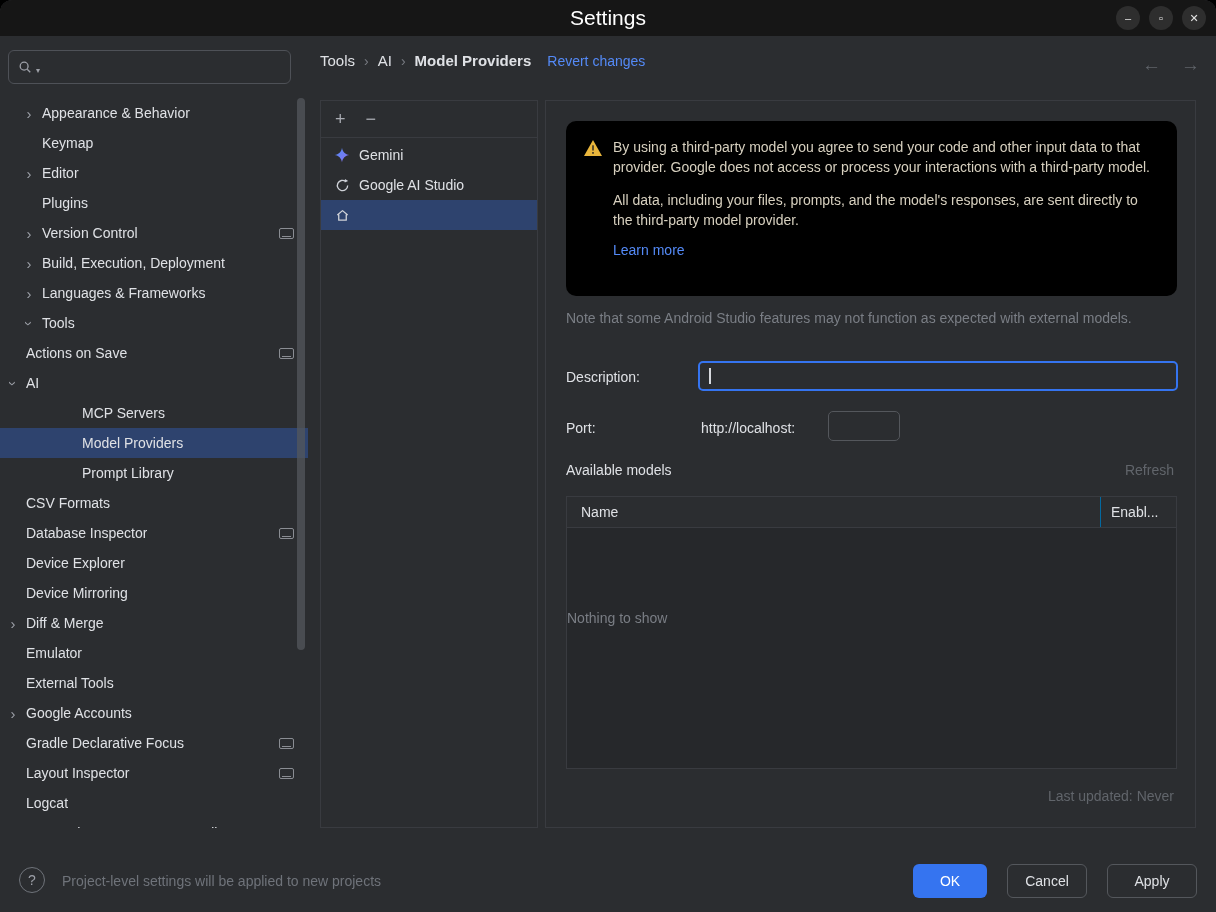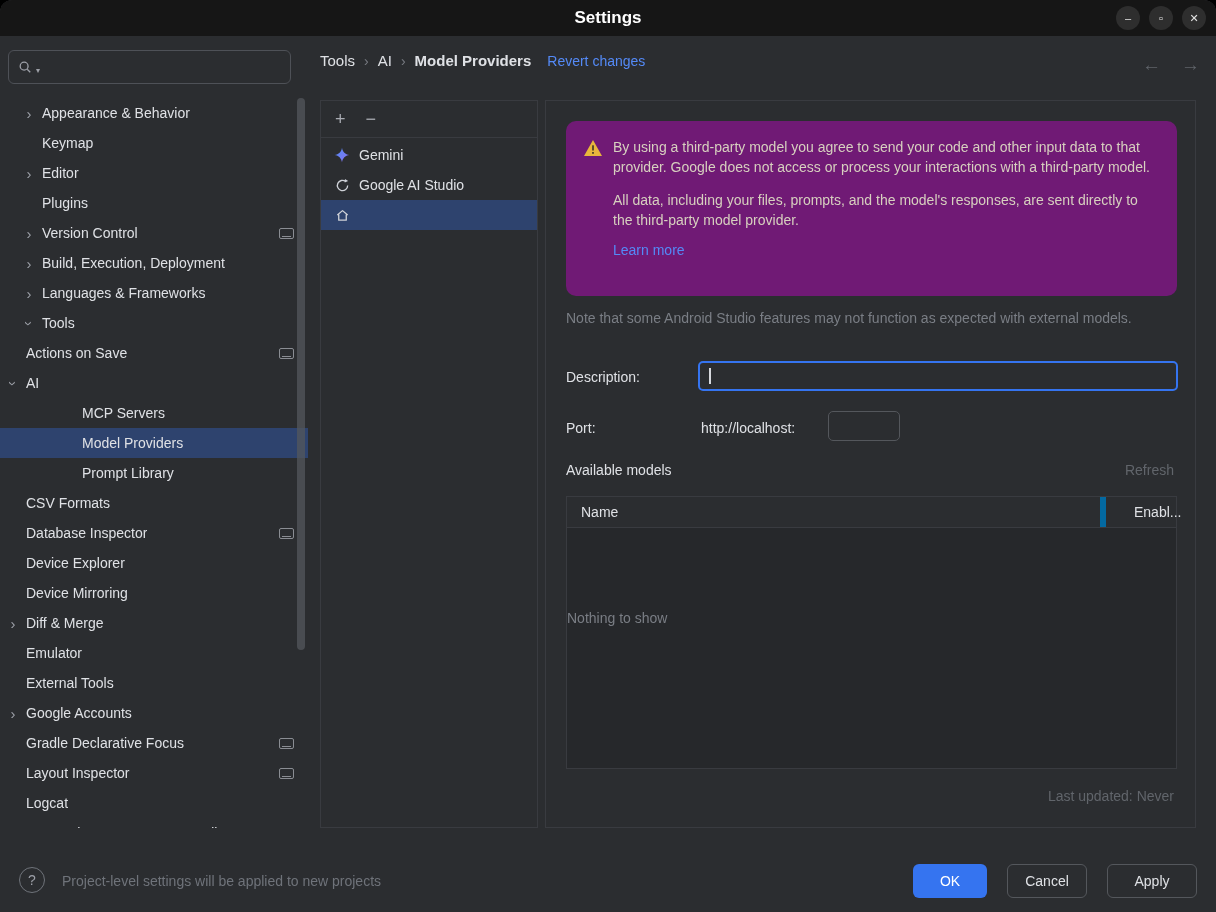--- a/index.html
+++ b/index.html
@@ -4,21 +4,21 @@
 <style>
   html,body{margin:0;padding:0;background:#000;}
   .window{
     position:relative;width:1216px;height:912px;background:#2b2d30;
     border-radius:12px 12px 0 0;overflow:hidden;
     font-family:"Liberation Sans",sans-serif;color:#dfe1e5;font-size:14px;
   }
   
   .titlebar{position:absolute;left:0;top:0;right:0;height:36px;background:#161616;
     border-radius:12px 12px 0 0;display:flex;align-items:center;justify-content:center;}
-  .titlebar .title{font-size:17px;font-weight:bold;color:#ffffff;}
+  .titlebar .title{font-size:21px;font-weight:normal;color:#ffffff;}
   .winbtns{position:absolute;right:10px;top:6px;display:flex;gap:9px;}
   .winbtn{width:24px;height:24px;border-radius:50%;background:#2e2e2e;color:#e3e3e3;
     display:flex;align-items:center;justify-content:center;font-size:11px;line-height:1;cursor:default;}
   
   .sidebar{position:absolute;left:0;top:36px;width:308px;bottom:84px;background:#2b2d30;}
   .search{position:absolute;left:8px;top:14px;width:283px;height:34px;box-sizing:border-box;
     border:1px solid #4e5157;border-radius:6px;display:flex;align-items:center;gap:4px;padding:0 9px;color:#9da0a8;}
   .search .mini-caret{font-size:8px;color:#9da0a8;margin-top:6px;}
   .tree{position:absolute;left:0;top:62px;right:0;}
   .row{height:30px;display:flex;align-items:center;white-space:nowrap;cursor:default;}
@@ -49,21 +49,21 @@
     gap:20px;padding-left:14px;color:#a8abb2;font-size:18px;}
   .tool-ico{cursor:pointer;line-height:1;}
   .plist{padding-top:2px;}
   .prow{height:30px;display:flex;align-items:center;gap:9px;padding-left:13px;cursor:default;}
   .prow.selected{background:#2e436e;}
   .picon{display:flex;align-items:center;justify-content:center;width:16px;flex:none;}
   
   .settings-panel{position:absolute;left:545px;top:100px;width:651px;height:728px;box-sizing:border-box;
     border:1px solid #393b40;background:#2b2d30;}
   .banner{position:absolute;left:20px;top:20px;width:611px;height:175px;box-sizing:border-box;
-    background:#701a75;border-radius:10px;padding:17px 18px 12px 17px;display:flex;gap:10px;
+    background:#000000;border-radius:10px;padding:17px 18px 12px 17px;display:flex;gap:10px;
     color:#d7d0bf;line-height:1.4;}
   .banner-text p{margin:0 0 0 0;max-width:556px;}
   .banner-text p + p{margin-top:14px;}
   .learn-more{display:inline-block;margin-top:11px;color:#548af7;cursor:pointer;}
   .warn-ico{flex:none;margin-top:1px;}
   .note-text{position:absolute;left:20px;top:209px;color:#7a7e85;}
   .form-label{position:absolute;left:20px;color:#dfe1e5;}
   .desc-label{top:268px;}
   .desc-input{position:absolute;left:152px;top:260px;width:480px;height:30px;box-sizing:border-box;
     border:2px solid #3574f0;border-radius:5px;background:#2b2d30;display:flex;align-items:center;padding-left:9px;}
@@ -73,21 +73,21 @@
   .port-prefix{position:absolute;left:155px;top:319px;color:#dfe1e5;}
   .port-input{position:absolute;left:282px;top:310px;width:72px;height:30px;box-sizing:border-box;
     border:1px solid #54575c;border-radius:5px;background:#2b2d30;}
   .avail-label{top:361px;}
   .refresh-link{position:absolute;right:21px;top:361px;color:#61656b;cursor:pointer;}
   .models-table{position:absolute;left:20px;top:395px;width:611px;height:273px;box-sizing:border-box;
     border:1px solid #393b40;display:flex;flex-direction:column;}
   .mt-header{height:31px;box-sizing:border-box;border-bottom:1px solid #393b40;display:flex;
     align-items:center;background:#2b2d30;}
   .mt-col-name{flex:1;padding-left:14px;}
-  .mt-col-enabled{width:76px;box-sizing:border-box;border-left:6px solid #0369a1;padding-left:28px;
+  .mt-col-enabled{width:76px;box-sizing:border-box;border-left:1px solid #0369a1;padding-left:10px;
     align-self:stretch;display:flex;align-items:center;}
   .mt-body{flex:1;background:#26282b;display:flex;padding-top:82px;}
   .empty-text{color:#7a7e85;}
   .last-updated{position:absolute;right:21px;top:687px;color:#61656b;}
   
   .footer{position:absolute;left:0;right:0;bottom:0;height:84px;background:#2b2d30;}
   .help-circle{position:absolute;left:19px;top:39px;width:26px;height:26px;border:1.5px solid #6f737a;
     border-radius:50%;box-sizing:border-box;display:flex;align-items:center;justify-content:center;
     color:#9da0a8;font-size:14px;cursor:pointer;}
   .footer-note{position:absolute;left:62px;top:45px;color:#6f737a;}

